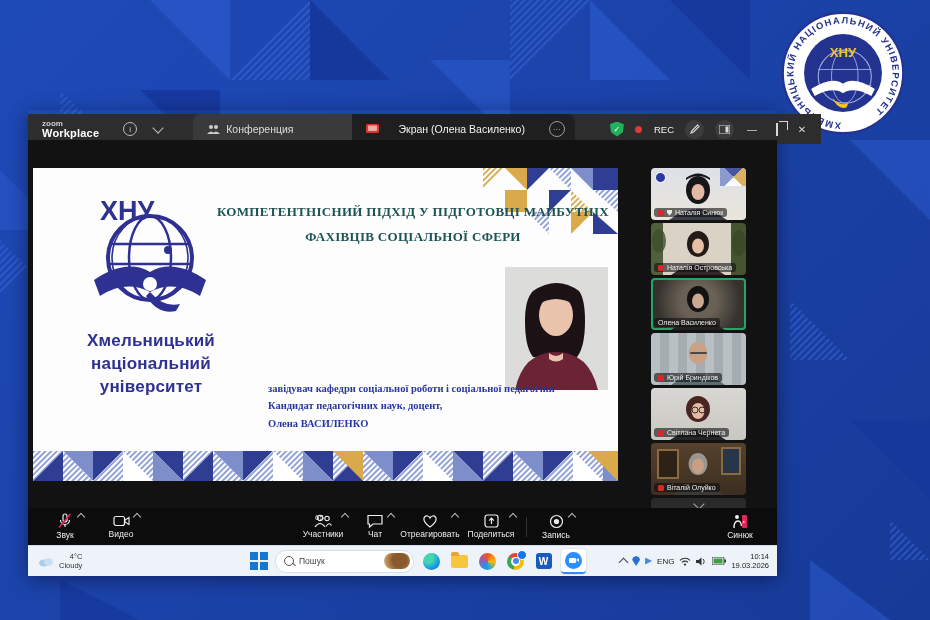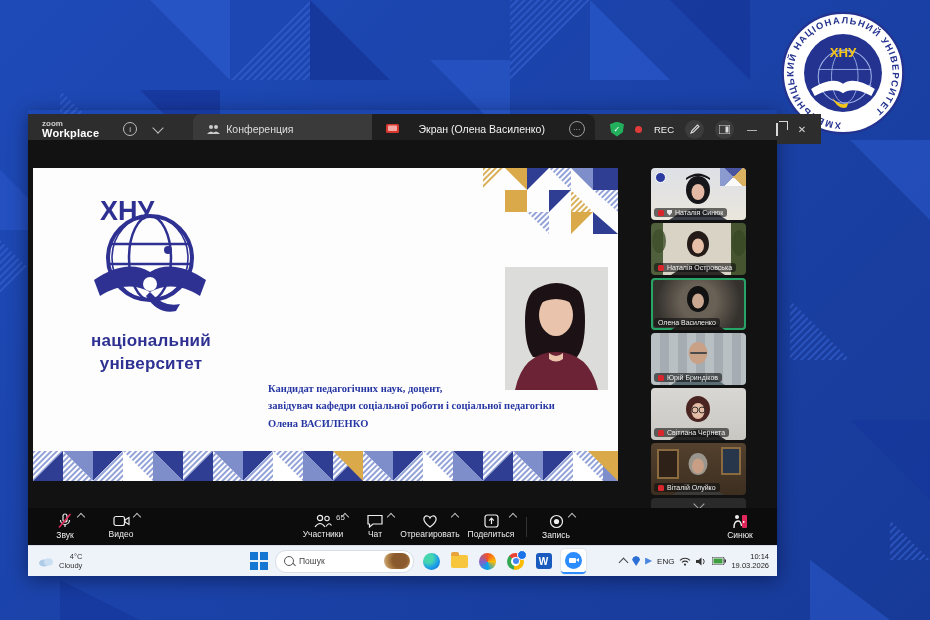--- a/index.html
+++ b/index.html
@@ -68,21 +68,21 @@
   .frame1{position:absolute;left:6px;top:6px;width:18px;height:26px;border:2px solid #8a6b3f;background:#2e2118;}
   .frame2{position:absolute;right:5px;top:4px;width:16px;height:24px;border:2px solid #8a6b3f;background:#27364a;}
   .scroll-more{width:95px;height:15px;background:#2a2a2a;border-radius:4px;display:flex;align-items:center;justify-content:center;}
   .scroll-more .chev{width:7px;height:7px;border-right:1.5px solid #aaa;border-bottom:1.5px solid #aaa;transform:rotate(45deg);margin-top:-3px;}
 
   
   .ztoolbar{position:absolute;left:0;top:398px;width:749px;height:37px;background:#0c0c0c;display:flex;align-items:center;color:#fff;}
   .zbtn{display:flex;flex-direction:column;align-items:center;justify-content:center;gap:1px;min-width:46px;height:37px;position:relative;}
   .zbtn .lbl{font-size:8.5px;color:#ededed;}
   .zbtn .up{position:absolute;top:6px;right:4px;width:5px;height:5px;border-left:1.5px solid #bbb;border-top:1.5px solid #bbb;transform:rotate(45deg);}
-  .badge65{position:absolute;top:5px;right:7px;font-size:8px;color:#ddd;}
+  .badge65{position:absolute;top:5px;right:28px;font-size:8px;color:#ddd;}
   .zdivider{width:1px;height:20px;background:#333;margin:0 6px;}
   .sp1{width:150px;}
 
   
   .taskbar{position:absolute;left:0;top:435px;width:749px;height:30px;background:#eef3fa;border-top:1px solid #d6dde8;display:flex;align-items:center;}
   .weather{display:flex;align-items:center;gap:5px;margin-left:10px;font-size:7.5px;color:#333;line-height:1.2;text-align:right;}
   .tb-center{position:absolute;left:222px;display:flex;align-items:center;gap:7px;}
   .startbtn{width:18px;height:18px;display:grid;grid-template-columns:8px 8px;grid-gap:1.5px;align-content:center;justify-content:center;}
   .startbtn i{width:8px;height:8px;background:#1677d2;display:block;}
   .searchpill{width:126px;height:21px;background:#fff;border:1px solid #d8dee8;border-radius:11px;display:flex;align-items:center;padding:0 3px 0 8px;gap:5px;}
@@ -180,21 +180,21 @@
       <div class="tabwrap">
         <div class="tab">
           <svg width="13" height="11" viewBox="0 0 13 11">
               <circle cx="4" cy="3" r="2" fill="#ccc"></circle>
               <circle cx="9" cy="3" r="2" fill="#ccc"></circle>
               <path d="M0,10 q4,-5 8,0 Z" fill="#ccc"></path>
               <path d="M5,10 q4,-5 8,0 Z" fill="#ccc"></path>
             </svg>
           <span>Конференция</span>
         </div>
-        <div class="tab active" style="margin-left:64px;gap:20px;">
+        <div class="tab active" style="margin-left:44px;gap:20px;">
           <svg width="13" height="11" viewBox="0 0 13 11">
               <rect x="0" y="0" width="13" height="9" rx="1.5" fill="#d8372f"></rect>
               <rect x="2" y="1.5" width="9" height="5.5" rx="1" fill="#f4a9a4"></rect>
             </svg>
           <span>Экран (Олена Василенко)</span>
         </div>
         <div class="tab-ellipsis">
             <span class="circ-ellipsis">…</span>
           </div>
       </div>
@@ -244,55 +244,60 @@
           <rect x="110" y="0" width="25" height="22" fill="#2f3e93"></rect>
           <rect x="22" y="22" width="22" height="22" fill="#d9a94a"></rect>
           <polygon points="66,22 88,22 66,44" fill="#2f3e93"></polygon>
           <polygon points="88,22 110,44 88,44" fill="url(#hg2)"></polygon>
           <polygon points="110,22 135,22 135,44" fill="url(#hb2)"></polygon>
           <polygon points="44,44 66,44 66,66" fill="url(#hb2)"></polygon>
           <polygon points="88,44 110,44 88,66" fill="#d9a94a"></polygon>
           <polygon points="110,44 135,66 110,66" fill="#2f3e93"></polygon>
         </svg>
 
+        <div class="s-title">
+          <div>КОМПЕТЕНТНІСНИЙ ПІДХІД У ПІДГОТОВЦІ МАЙБУТНІХ</div>
+          <div>ФАХІВЦІВ СОЦІАЛЬНОЇ СФЕРИ</div>
+        </div>
 
         <div class="s-logo">
           <svg width="120" height="135" viewBox="0 0 120 135">
             <circle cx="62" cy="66" r="42" fill="none" stroke="#2e3192" stroke-width="4"></circle>
             <ellipse cx="62" cy="66" rx="21" ry="42" fill="none" stroke="#2e3192" stroke-width="2.5"></ellipse>
             <ellipse cx="62" cy="66" rx="38" ry="42" fill="none" stroke="#2e3192" stroke-width="1.6"></ellipse>
             <line x1="22" y1="52" x2="102" y2="52" stroke="#2e3192" stroke-width="2.5"></line>
             <line x1="20" y1="72" x2="104" y2="72" stroke="#2e3192" stroke-width="2.5"></line>
             <circle cx="80" cy="58" r="4" fill="#2e3192"></circle>
             <text x="12" y="28" font-size="27" font-weight="bold" fill="#2e3192" font-family="Liberation Sans, sans-serif">ХНУ</text>
             <path d="M6,88 C26,74 46,70 62,80 C78,70 98,74 118,88 L112,104 C94,92 76,92 62,100 C48,92 30,92 12,104 Z" fill="#2e3192"></path>
             <circle cx="62" cy="92" r="7" fill="#fdfdfd"></circle>
             <path d="M62,100 q14,16 30,12 l-4,7 q-18,4 -30,-15" fill="#2e3192"></path>
           </svg>
         </div>
 
         <div class="s-caption">
+          <div>Хмельницький</div>
           <div>національний</div>
           <div>університет</div>
         </div>
 
         <div class="s-photo">
           <svg width="103" height="123" viewBox="0 0 103 123">
             <rect width="103" height="123" fill="#dcdcda"></rect>
             <path d="M28,24 q24,-16 46,0 q6,8 6,30 q0,26 -8,36 l-44,0 q-8,-10 -8,-36 q0,-22 8,-30" fill="#1c1215"></path>
             <ellipse cx="51" cy="48" rx="17" ry="21" fill="#e9c3ab"></ellipse>
             <path d="M32,38 q19,-12 38,0 l0,-8 q-19,-14 -38,0 Z" fill="#1c1215"></path>
             <path d="M10,123 q8,-38 41,-38 q33,0 42,38 Z" fill="#6b2335"></path>
             <path d="M44,86 q7,6 14,0 l0,6 q-7,5 -14,0 Z" fill="#e9c3ab"></path>
           </svg>
         </div>
 
         <div class="s-speaker">
+          <div>завідувач кафедри соціальної роботи і соціальної педагогіки</div>
           <div>Кандидат педагогічних наук, доцент,</div>
-          <div>завідувач кафедри соціальної роботи і соціальної педагогіки</div>
           <div>Олена ВАСИЛЕНКО</div>
         </div>
 
         <svg class="cursor" width="10" height="14" viewBox="0 0 10 14">
           <path d="M1,0 L1,11 L3.5,8.8 L5.2,13 L7,12.2 L5.3,8.2 L9,8 Z" fill="#222" stroke="#fff" stroke-width=".7"></path>
         </svg>
 
         <svg class="s-mosaic-b" width="585" height="30">
           <defs>
             <pattern id="hb3" width="4" height="4" patternTransform="rotate(45)" patternUnits="userSpaceOnUse">

